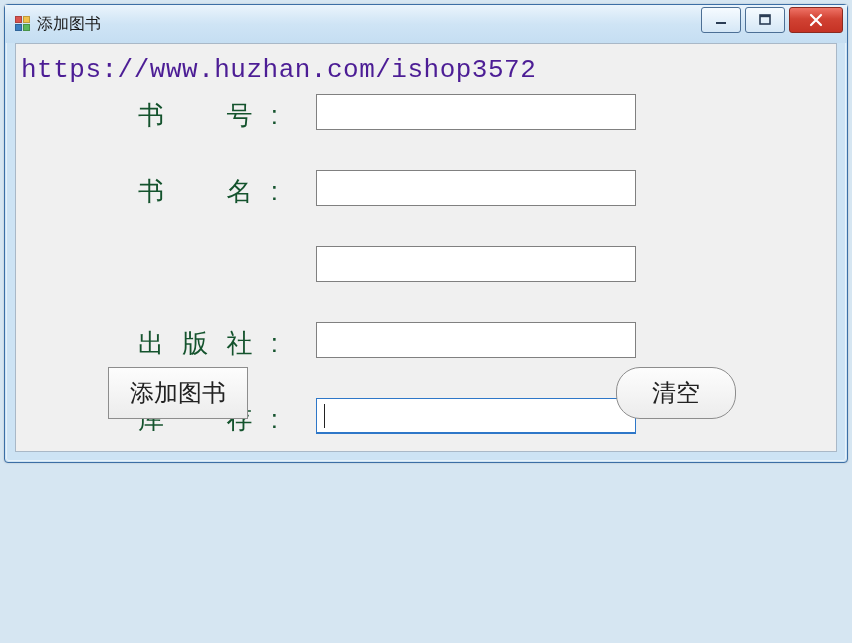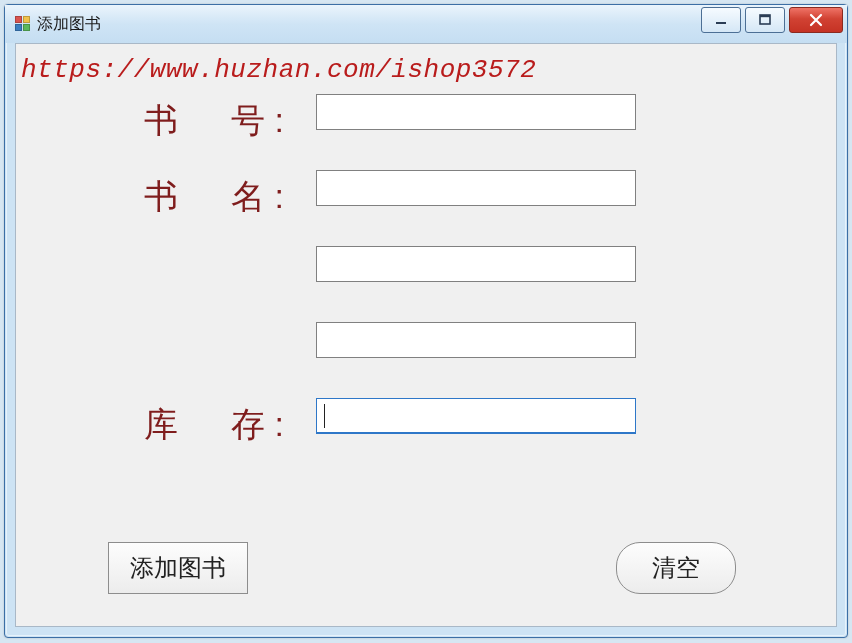--- a/index.html
+++ b/index.html
@@ -6,21 +6,21 @@
   html, body {
     margin: 0; padding: 0;
     width: 852px; height: 643px;
     overflow: hidden;
     font-family: "Microsoft YaHei", "SimSun", Arial, sans-serif;
     background: #d6e6f2;
   }
   .window {
     position: absolute;
     left: 4px; top: 4px;
-    width: 844px; height: 634px;
+    width: 844px; height: 459px;
     background: #cde3f4;
     border: 1px solid #3b6ea5;
     border-radius: 4px;
     box-shadow: 0 0 2px rgba(0,0,0,0.2);
   }
   .window-border-inner {
     position: absolute;
     left: 1px; top: 1px; right: 1px; bottom: 1px;
     border: 1px solid #e6f2fb;
     border-radius: 3px;
@@ -73,23 +73,22 @@
     background: linear-gradient(#ef7366, #d14233 45%, #c53224);
     border-color: #8a2a20;
     color: #fff;
   }
   .title-btn svg { display: block; }
   
   .watermark {
     position: absolute;
     left: 16px; top: 50px;
     font-family: "Courier New", monospace;
-    font-style: italic;
     font-size: 26px;
-    color: #b91c1c;
+    color: #4c1d95;
     letter-spacing: 0.5px;
     user-select: none;
     white-space: nowrap;
   }
   
   .client {
     position: absolute;
     left: 10px; right: 10px; top: 38px; bottom: 10px;
     background: #f0f0f0;
     border: 1px solid #a9b8c7;
@@ -99,25 +98,25 @@
     left: 0; right: 0; top: 0; bottom: 0;
     padding-top: 50px;
   }
   .form-row {
     position: relative;
     height: 44px;
     margin-bottom: 32px;
   }
   .form-label {
     position: absolute;
-    left: 128px;
+    left: 122px;
     width: 140px;
     top: 4px;
-    font-size: 34px;
-    color: #7f1d1d;
+    font-size: 26px;
+    color: #14532d;
     text-align: justify;
     text-align-last: justify;
   }
   .form-label::after {
     content: "";
   }
   .form-input {
     position: absolute;
     left: 300px;
     top: 0;
@@ -211,20 +210,21 @@
       <div class="form-row">
         <span class="form-label">书　名:</span>
         <input class="form-input" value="" style="">
       </div>
 
       <div class="form-row">
         <input class="form-input" value="" style="">
       </div>
 
       <div class="form-row">
+        <span class="form-label">出版社:</span>
         <input class="form-input" value="" style="">
       </div>
 
       <div class="form-row">
         <span class="form-label">库　存:</span>
         <input class="form-input focused" value="" style="">
         <div class="caret"></div>
       </div>
 
     </div>

